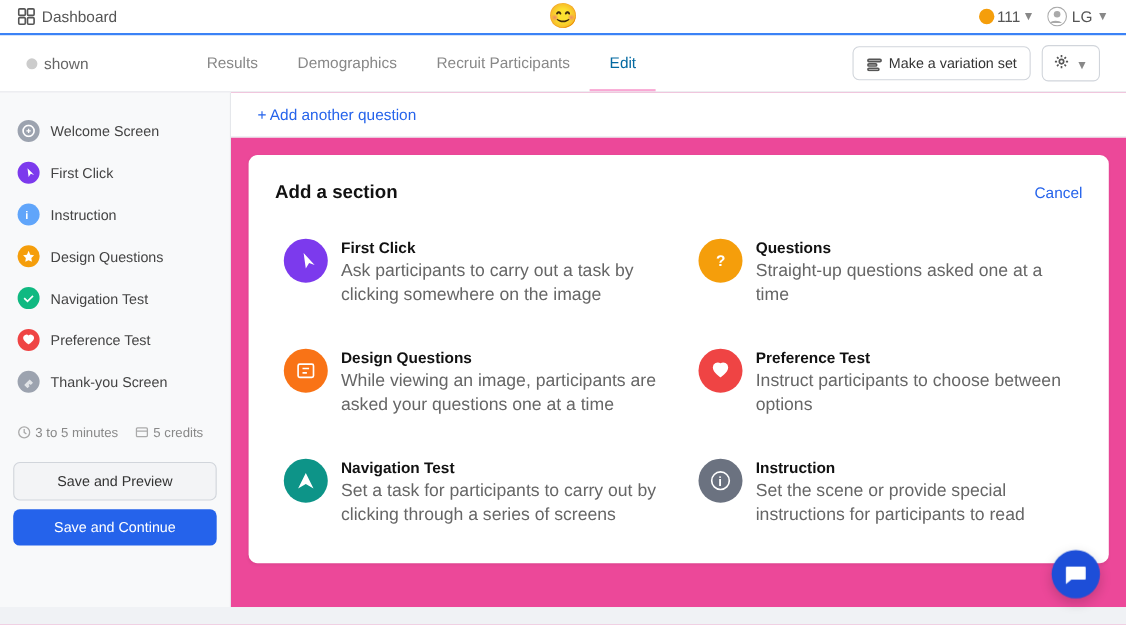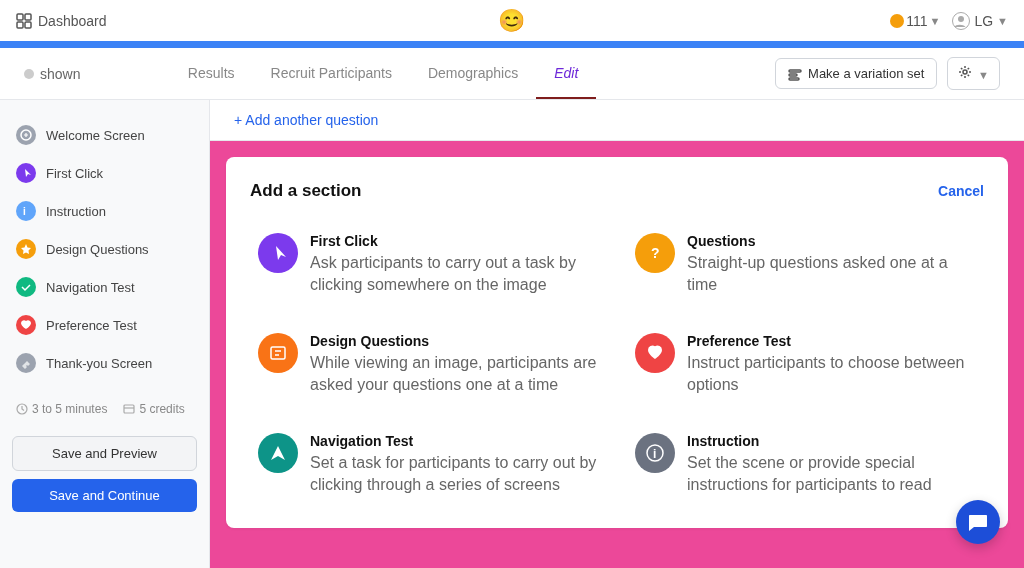--- a/index.html
+++ b/index.html
@@ -1,25 +1,25 @@
 <!DOCTYPE html>
 <html><head>
   <meta charset="utf-8">
   <style>
     * { box-sizing: border-box; margin: 0; padding: 0; }
     body { font-family: -apple-system, BlinkMacSystemFont, 'Segoe UI', sans-serif; background: #f0f2f5; color: #333; font-size: 14px; }
 
     
     .top-nav {
       background: #fff;
-      height: 48px;
+      height: 32px;
       display: flex;
       align-items: center;
       padding: 0 16px;
-      border-bottom: 7px solid #3b82f6;
+      border-bottom: 2px solid #3b82f6;
       position: relative;
       z-index: 10;
     }
     .top-nav-left { display: flex; align-items: center; gap: 6px; color: #555; font-size: 14px; }
     .top-nav-left svg { width: 16px; height: 16px; }
     .top-nav-center { position: absolute; left: 50%; transform: translateX(-50%); }
     .top-nav-right { margin-left: auto; display: flex; align-items: center; gap: 12px; }
     .coin-badge { display: flex; align-items: center; gap: 2px; font-size: 14px; color: #555; }
     .coin-dot { width: 14px; height: 14px; background: #f59e0b; border-radius: 50%; }
     .user-badge { display: flex; align-items: center; gap: 4px; font-size: 14px; color: #555; }
@@ -30,21 +30,21 @@
       height: 52px;
       display: flex;
       align-items: center;
       padding: 0 24px;
       border-bottom: 1px solid #e5e7eb;
     }
     .sub-nav-title { font-size: 14px; color: #666; display: flex; align-items: center; gap: 6px; }
     .sub-nav-dot { width: 10px; height: 10px; background: #ccc; border-radius: 50%; }
     .sub-nav-tabs { margin-left: auto; display: flex; align-items: center; gap: 0; margin-right: auto; }
     .sub-nav-tab { padding: 16px 18px; font-size: 14px; color: #888; cursor: pointer; border-bottom: 2px solid transparent; text-decoration: none; }
-    .sub-nav-tab.active { color: #6d28d9; border-bottom: 2px solid #7f1d1d; font-weight: 500; font-style: italic; }
+    .sub-nav-tab.active { color: #0369a1; border-bottom: 2px solid #f9a8d4; font-weight: 500; }
     .sub-nav-actions { display: flex; align-items: center; gap: 10px; margin-left: auto; }
     .btn-variation { display: flex; align-items: center; gap: 6px; border: 1px solid #d1d5db; border-radius: 6px; padding: 7px 12px; font-size: 13px; color: #333; background: #fff; cursor: pointer; }
     .btn-gear { border: 1px solid #d1d5db; border-radius: 6px; padding: 7px 10px; background: #fff; cursor: pointer; color: #555; }
 
     
     .main { display: flex; height: calc(100vh - 100px); overflow: hidden; }
 
     
     .sidebar {
       width: 210px;
@@ -112,21 +112,21 @@
     
     .section-card {
       background: #fff;
       margin: 16px;
       border-radius: 8px;
       padding: 24px;
       box-shadow: 0 1px 3px rgba(0,0,0,0.06);
     }
     .section-header { display: flex; align-items: center; justify-content: space-between; margin-bottom: 24px; }
     .section-title { font-size: 17px; font-weight: 600; color: #111; }
-    .section-cancel { color: #2563eb; font-size: 14px; cursor: pointer; font-weight: bold; }
+    .section-cancel { color: #2563eb; font-size: 14px; cursor: pointer; }
 
     .options-grid { display: grid; grid-template-columns: 1fr 1fr; gap: 20px; }
     .option-item { display: flex; align-items: flex-start; gap: 12px; cursor: pointer; padding: 8px; border-radius: 6px; }
     .option-icon { width: 40px; height: 40px; border-radius: 50%; display: flex; align-items: center; justify-content: center; flex-shrink: 0; }
     .option-icon svg { width: 20px; height: 20px; }
     .opt-purple { background: #7c3aed; }
     .opt-blue { background: #3b82f6; }
     .opt-yellow { background: #f59e0b; }
     .opt-orange { background: #f97316; }
     .opt-red { background: #ef4444; }
@@ -191,22 +191,22 @@
   </div>
 </nav>
 
 <div class="sub-nav">
   <div class="sub-nav-title">
     <div class="sub-nav-dot"></div>
     <span>shown</span>
   </div>
   <div class="sub-nav-tabs">
     <a class="sub-nav-tab">Results</a>
+    <a class="sub-nav-tab">Demographics</a>
     <a class="sub-nav-tab">Recruit Participants</a>
-    <a class="sub-nav-tab">Demographics</a>
     <a class="sub-nav-tab active">Edit</a>
   </div>
   <div class="sub-nav-actions">
     <button class="btn-variation">
       <svg width="14" height="14" viewBox="0 0 14 14" fill="none" stroke="#555" stroke-width="1.5">
         <rect x="1" y="3" width="12" height="2" rx="1"></rect>
         <rect x="1" y="7" width="8" height="2" rx="1"></rect>
         <rect x="1" y="11" width="10" height="2" rx="1"></rect>
       </svg>
       <span>Make a variation set</span>

